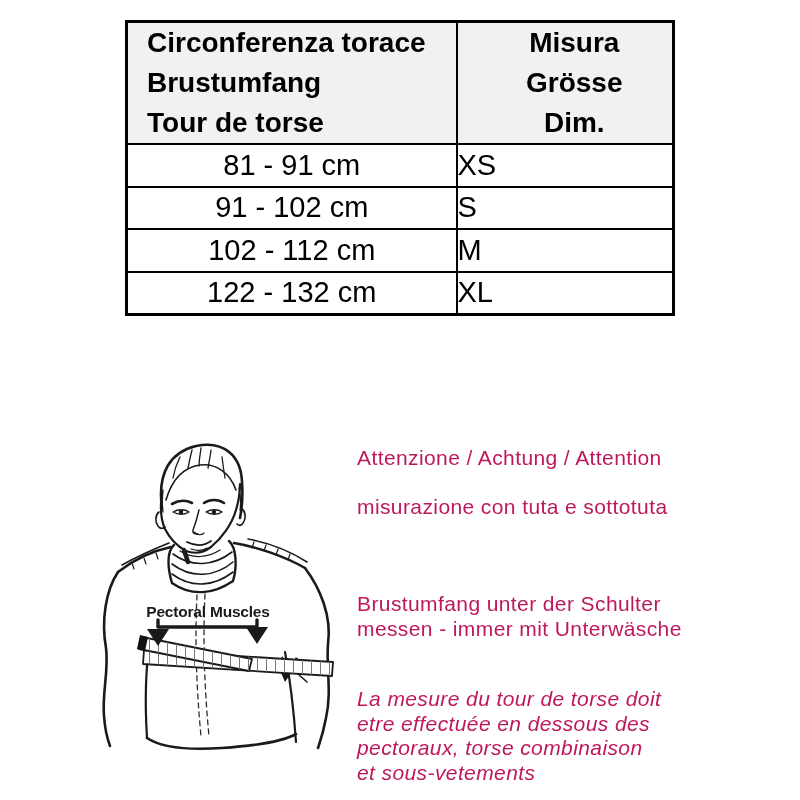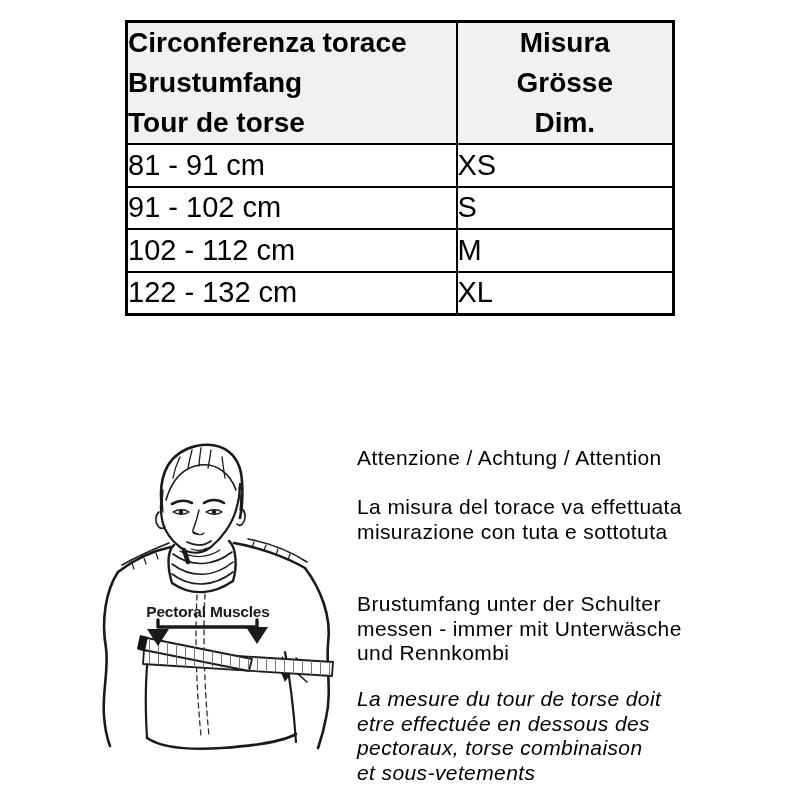--- a/index.html
+++ b/index.html
@@ -16,32 +16,33 @@
   }
   table.size-table col.c1{width:330px;}
   table.size-table col.c2{width:217px;}
   table.size-table th,table.size-table td{
     border:2px solid #000;padding:0;
   }
   table.size-table{border:3px solid #000;}
   table.size-table th{
     background:#f1f1f1;font-weight:bold;font-size:28px;line-height:40px;
     vertical-align:middle;
+    padding-left:19px;
   }
   th.measure-head{text-align:left;padding:2px 4px 2px 7px;}
   th.size-head{text-align:center;padding:2px 0;}
   table.size-table td{
     height:40.5px;font-size:29px;vertical-align:middle;
   }
-  td.range-cell{text-align:left;padding-left:7px;letter-spacing:0px;}
+  td.range-cell{text-align:center;padding-left:7px;letter-spacing:0px;}
   td.size-cell{}
 
   
   .note{
-    position:absolute;left:357px;color:#000000;
+    position:absolute;left:357px;color:#be185d;
     font-size:21px;line-height:24.5px;letter-spacing:0.4px;
     white-space:nowrap;
   }
   .note-heading{top:446px;}
   .note-it{top:495px;}
   .note-de{top:592px;}
   .note-fr{top:687px;font-style:italic;}
 
   
   .figure-wrap{position:absolute;left:100px;top:430px;width:252px;height:322px;}
@@ -171,28 +172,26 @@
     <path d="M47,199 L69,199 L58,216 Z" fill="#1a1a1a" stroke="none"></path>
     <path d="M146,197 L168,197 L157,214 Z" fill="#1a1a1a" stroke="none"></path>
   </g>
   <text class="pect-label" x="108" y="187" text-anchor="middle" fill="#1a1a1a">Pectoral Muscles</text>
 </svg>
 </div>
 
 <div class="note note-heading">Attenzione / Achtung / Attention</div>
 
 <div class="note note-it">
-  <div>La misura del torace va effettuata</div>
   <div>misurazione con tuta e sottotuta</div>
 </div>
 
 <div class="note note-de">
   <div>Brustumfang unter der Schulter</div>
   <div>messen - immer mit Unterwäsche</div>
-  <div>und Rennkombi</div>
 </div>
 
 <div class="note note-fr">
   <div>La mesure du tour de torse doit</div>
   <div>etre effectuée en dessous des</div>
   <div>pectoraux, torse combinaison</div>
   <div>et sous-vetements</div>
 </div>
 
 </body></html>

